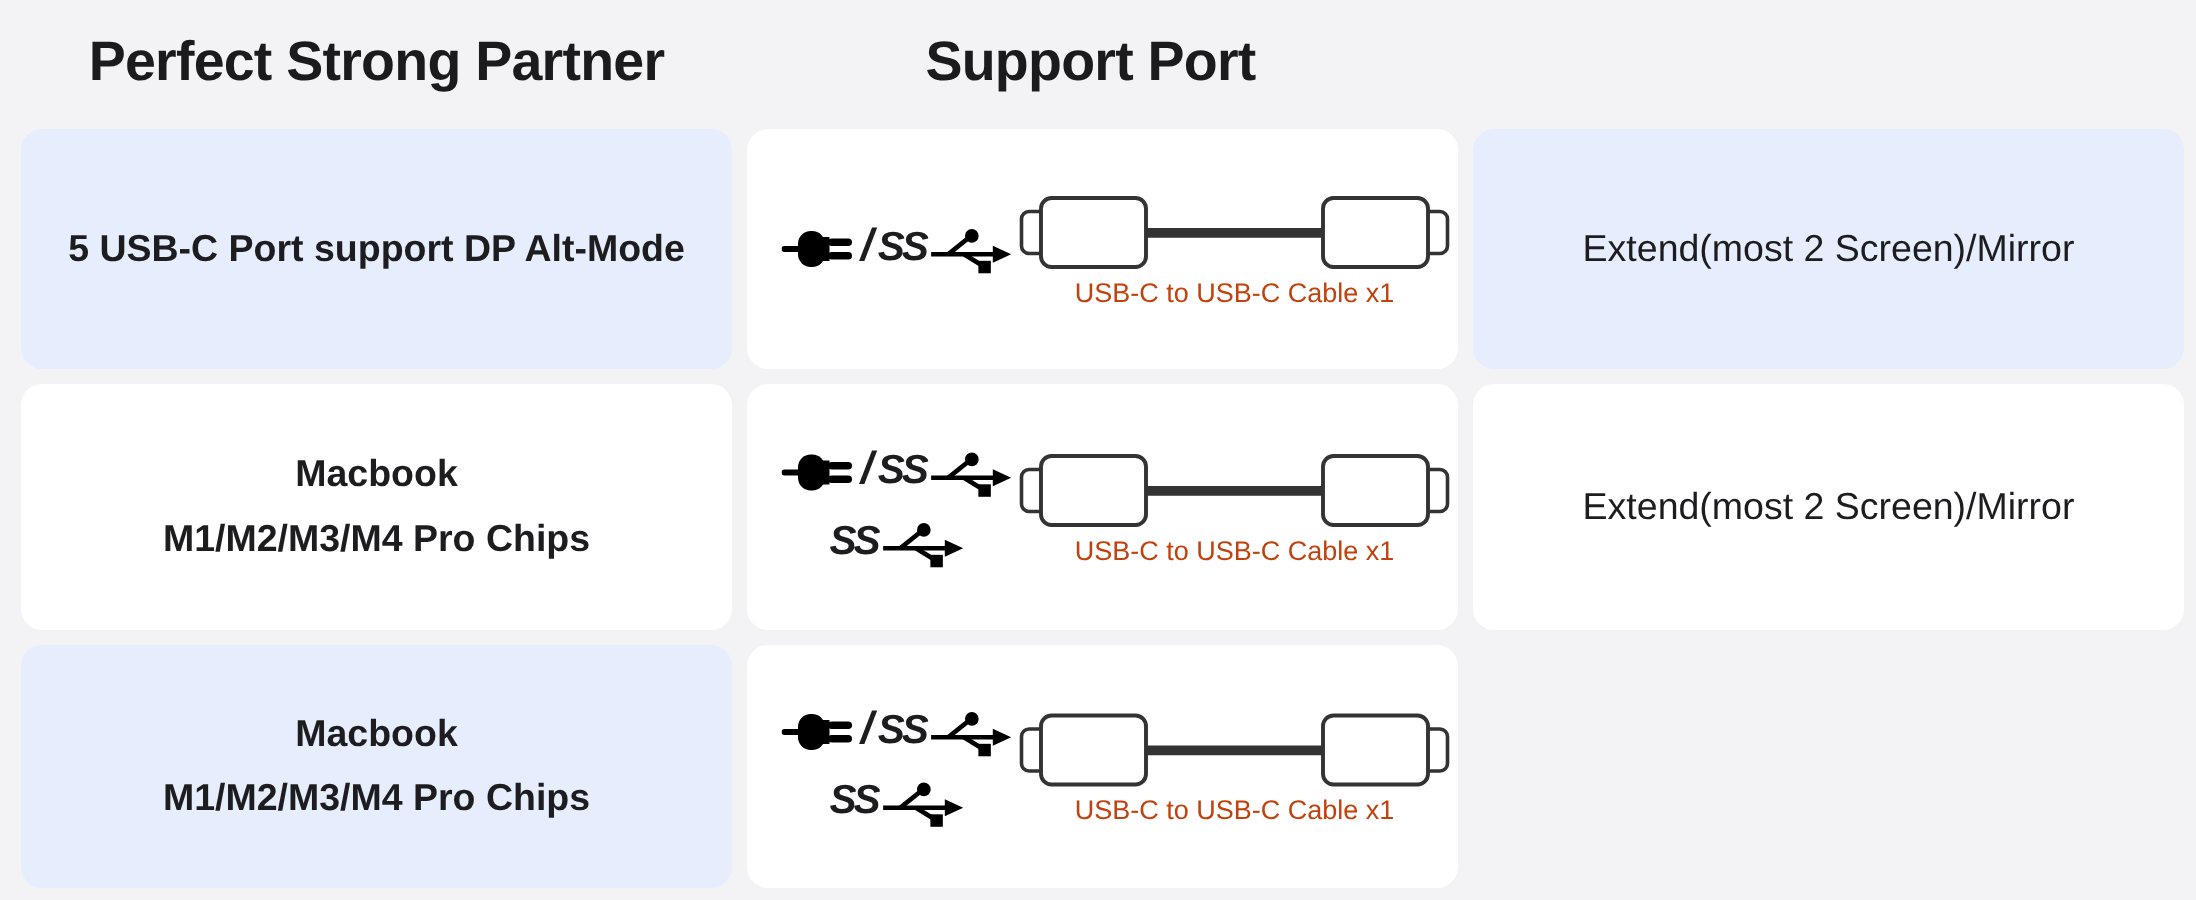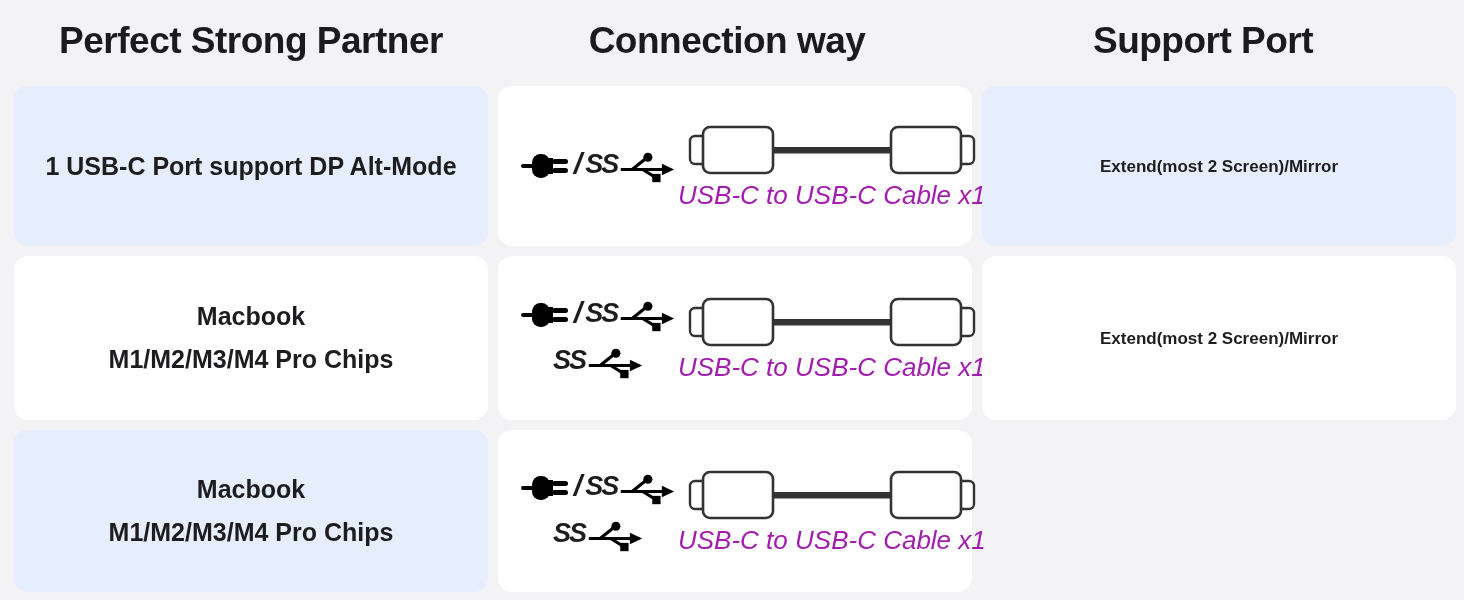--- a/index.html
+++ b/index.html
@@ -13,46 +13,45 @@
         grid-template-columns:474px 474px 474px;
         grid-template-rows:160px 164px 162px; gap:10px;}
 
   .card{border-radius:14px; background:var(--white,#fff);}
   .card.blue{background:var(--blue,#e6edfc);}
 
   .partner-cell, .support-cell{
     display:flex; flex-direction:column; justify-content:center; align-items:center;
     font-weight:bold; font-size:25px; line-height:43px; text-align:center;
   }
-  .support-text{font-weight:bold; font-size:17px;}
+  .support-text{font-weight:normal; font-size:25px;}
 
   .connection-cell{display:flex; align-items:center; padding:0 10px 0 20px; box-sizing:border-box;}
   .icon-col{width:160px; min-width:160px; display:flex; flex-direction:column; align-items:center; gap:13px;}
   .icon-line{display:flex; align-items:center; gap:2px;}
   .slash{font-size:30px; font-weight:bold; font-style:italic; line-height:30px; padding:0 1px 4px 1px;}
   .ss{font-size:27px; font-weight:bold; font-style:italic; letter-spacing:-2px; line-height:27px; padding-bottom:3px;text-align:center;}
   .cable-col{flex:1; display:flex; flex-direction:column; align-items:center; gap:2px;}
-  .cable-label{font-size:26px; color:#a21caf; white-space:nowrap;font-style:italic;}
+  .cable-label{font-size:18px; color:#c2410c; white-space:nowrap;}
   svg{display:block;}
 </style>
 </head>
 <body>
 
 <div class="canvas">
 
   <div class="headers">
     <div class="header">Perfect Strong Partner</div>
-    <div class="header">Connection way</div>
     <div class="header">Support Port</div>
   </div>
 
   <div class="grid">
 
     <div class="card partner-cell blue">
-      <div>1 USB-C Port support DP Alt-Mode</div>
+      <div>5 USB-C Port support DP Alt-Mode</div>
     </div>
     <div class="card connection-cell">
       <div class="icon-col">
         <div class="icon-line">
           <span>
   <svg width="50" height="30" viewBox="0 0 50 30">
     <line x1="2" y1="15" x2="13" y2="15" stroke="#000" stroke-width="4" stroke-linecap="round"></line>
     <rect x="11" y="3" width="18" height="24" rx="8.5" fill="#000"></rect>
     <rect x="26" y="7" width="6" height="16" fill="#000"></rect>
     <rect x="31" y="8" width="16" height="5" rx="2.5" fill="#000"></rect>

